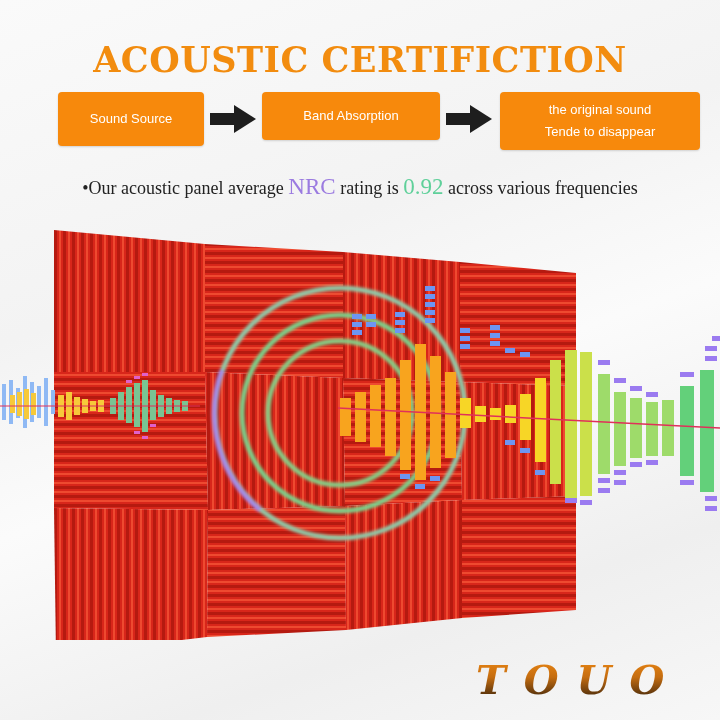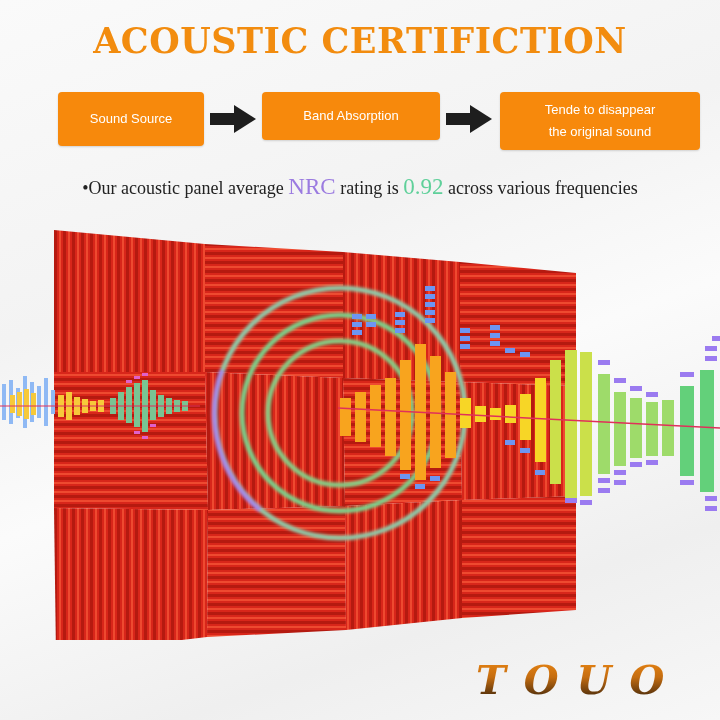--- a/index.html
+++ b/index.html
@@ -2,21 +2,21 @@
 <html><head>
 <meta charset="utf-8">
 <style>
   html, body { margin: 0; padding: 0; }
   body {
     width: 720px; height: 720px; overflow: hidden; position: relative;
     background: linear-gradient(160deg, #fafafa 0%, #f3f3f3 35%, #fbfbfb 55%, #efefef 80%, #f7f7f7 100%);
     font-family: "DejaVu Serif", serif;
   }
   .title {
-    position: absolute; left: 0; width: 720px; top: 20px; text-align: center;
+    position: absolute; left: 0; width: 720px; top: 39px; text-align: center;
     font-family: "DejaVu Serif", serif; font-weight: bold; font-size: 35px;
     color: #f28c0f; letter-spacing: 0.5px;
   }
   .flow { position: absolute; top: 90px; left: 0; width: 720px; height: 60px; }
   .flow-box {
     position: absolute; background: #f7890c; color: #fff; border-radius: 4px;
     display: flex; align-items: center; justify-content: center; text-align: left;
     font-family: Liberation Sans, sans-serif; font-size: 13px; line-height: 22px;
     box-shadow: 0 1px 2px rgba(0,0,0,0.15);
   }
@@ -50,22 +50,22 @@
     <polygon points="24,0 46,14 24,28" fill="#1e1e1e"></polygon>
   </svg>
   <div class="flow-box" style="left:262px; top:2px; width:178px; height:48px;">
     <span>Band Absorption</span>
   </div>
   <svg class="arrow" width="46" height="28" style="left:446px; top:15px;" viewBox="0 0 46 28">
     <rect x="0" y="8" width="26" height="12" fill="#1e1e1e"></rect>
     <polygon points="24,0 46,14 24,28" fill="#1e1e1e"></polygon>
   </svg>
   <div class="flow-box" style="left:500px; top:2px; width:200px; height:58px; flex-direction:column;">
+    <span>the original sound</span>
     <span>Tende to disappear</span>
-    <span>the original sound</span>
   </div>
 </div>
 
 <div class="nrc">
   <span>•</span><span>Our acoustic panel average </span><span class="hl-purple">NRC</span><span> rating is </span><span class="hl-green">0.92</span><span> across various frequencies</span>
 </div>
 
 <svg class="scene" width="720" height="420" viewBox="0 220 720 420">
   <defs>
     <pattern id="vstripe" width="9" height="10" patternUnits="userSpaceOnUse">

